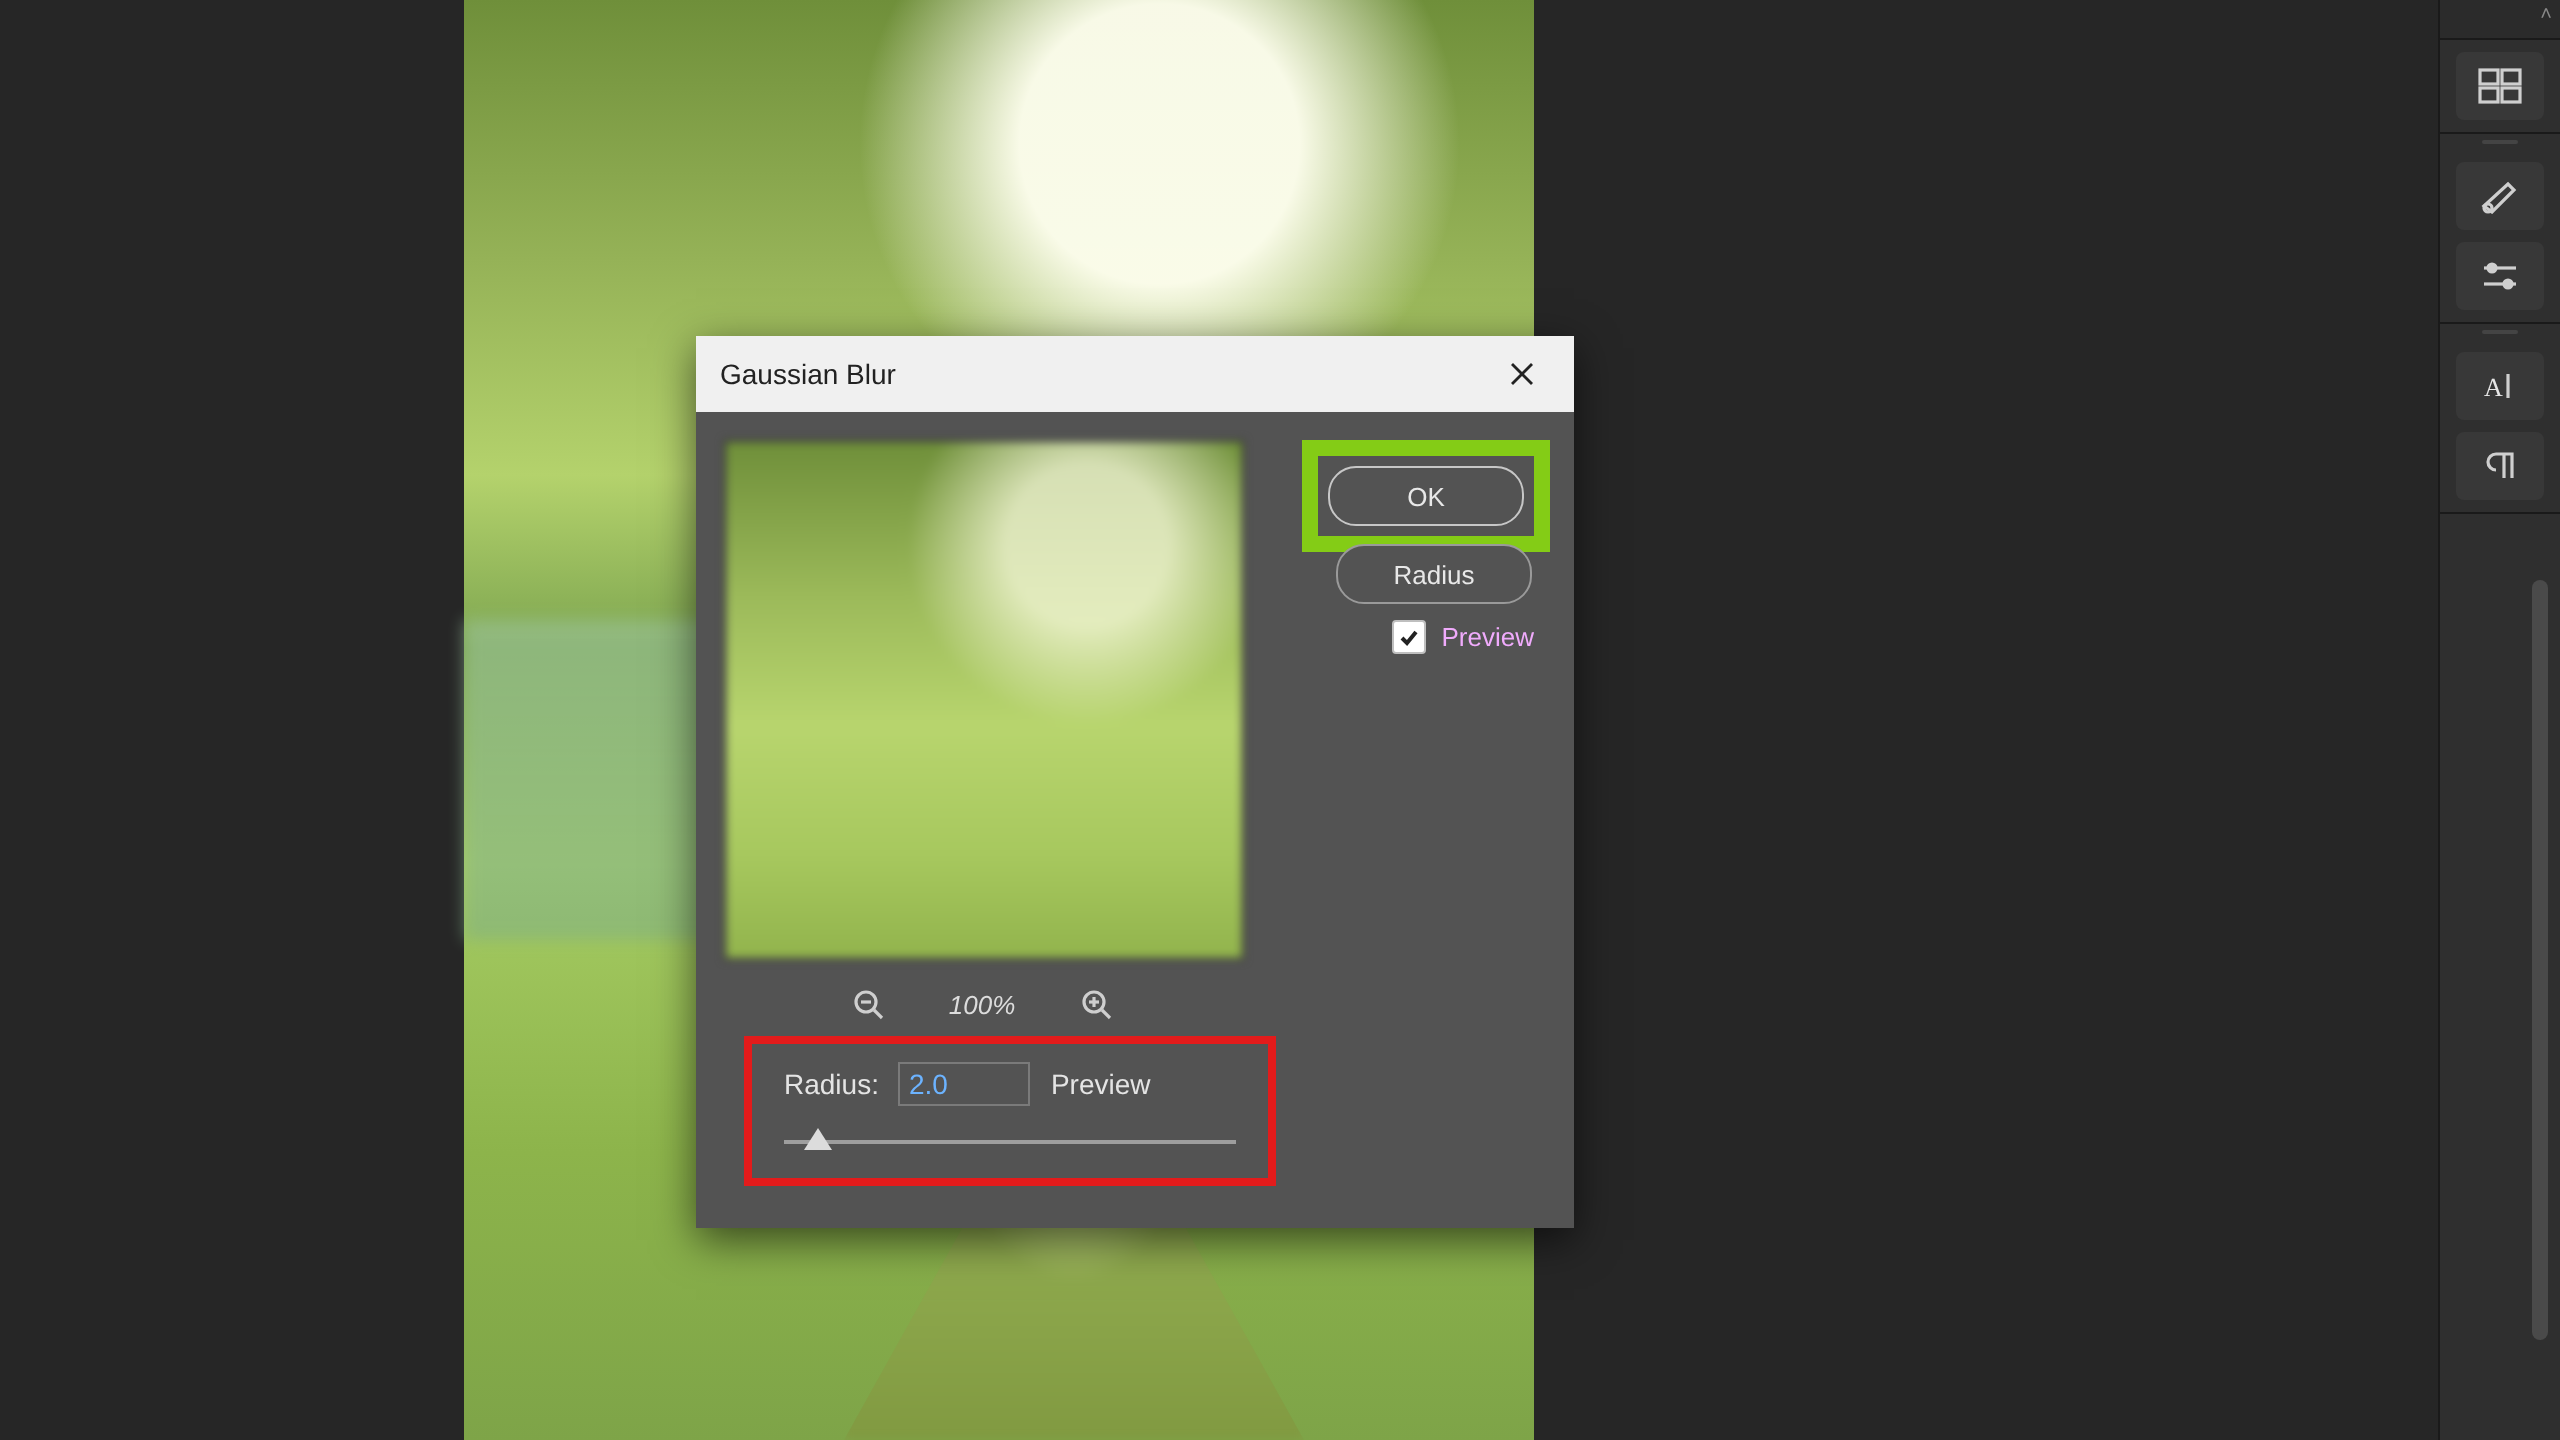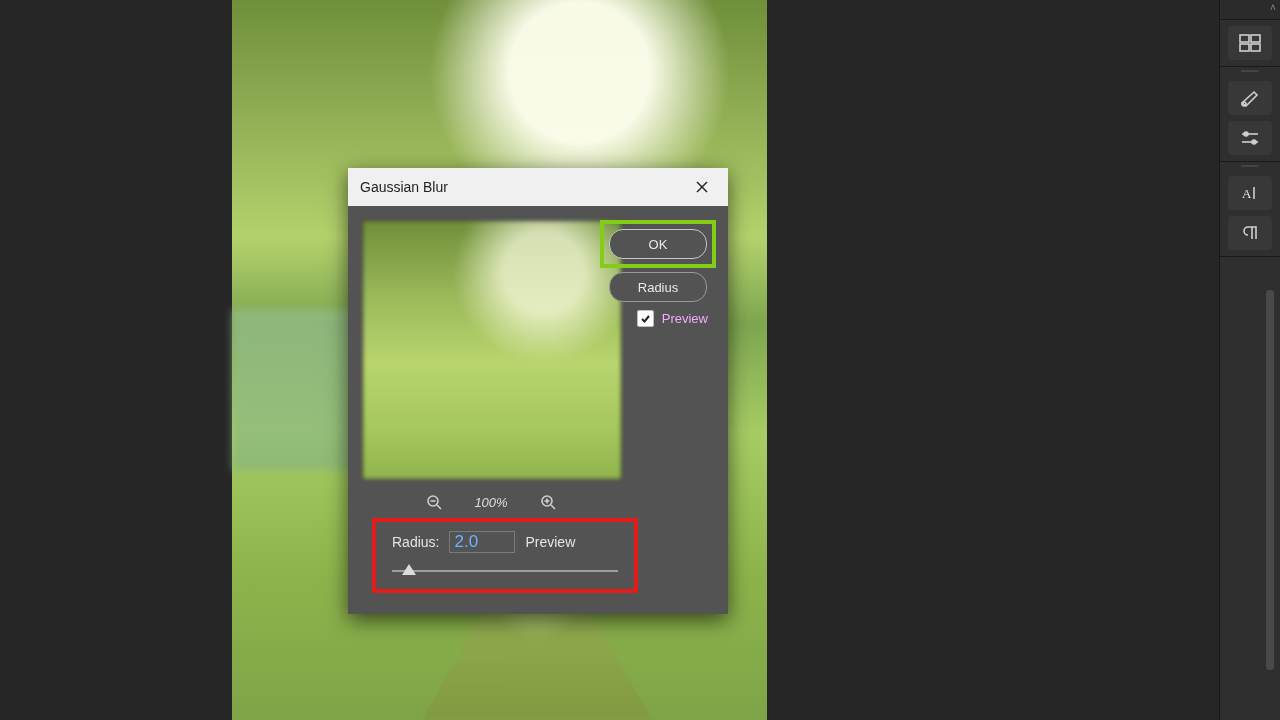--- a/index.html
+++ b/index.html
@@ -54,21 +54,21 @@
     filter:blur(2px);
   }
   .water{
     position:absolute; left:0; top:310px; width:260px; height:160px;
     background:linear-gradient(180deg,#9fc7a2 0%, #7faf85 100%);
     opacity:0.55; filter:blur(4px);
   }
 
   
   .dialog{
-    position:absolute; left:348px; top:168px; width:380px;
+    position:absolute; left:348px; top:168px; width:439px;
     background:#535353; box-shadow:0 6px 20px rgba(0,0,0,0.6);
   }
   .titlebar{
     height:38px; background:#f0f0f0; color:#222;
     display:flex; align-items:center; padding:0 6px 0 12px;
     font-size:14px;
   }
   .titlebar .title{flex:1;}
   .titlebar .close{
     width:40px;height:30px;display:flex;align-items:center;justify-content:center;
@@ -95,40 +95,40 @@
   .zoom-row .zbtn svg{stroke:#cfcfcf;fill:none;stroke-width:1.6;}
   .zoom-row .zval{font-size:13px;font-style:italic;}
 
   
   .btn{
     width:96px;height:28px;border:1px solid #9a9a9a;border-radius:14px;
     display:flex;align-items:center;justify-content:center;
     color:#e8e8e8;font-size:13px; background:#535353;
   }
   .btn.primary{border-color:#c7c7c7;}
-  .ok-wrap{position:absolute; right:12px; top:14px; padding:5px; border:4px solid #84cc16;}
+  .ok-wrap{position:absolute; right:12px; top:14px; padding:5px; border:8px solid #84cc16;}
   .cancel-pos{position:absolute; right:21px; top:66px;}
   .preview-row{
     position:absolute; right:20px; top:104px; display:flex; align-items:center; gap:8px;
     color:#f0abfc; font-size:13px;
   }
   .chk{
     width:15px;height:15px;border:1px solid #bfbfbf;background:#fff;border-radius:2px;
     display:flex;align-items:center;justify-content:center;
   }
   .chk svg{stroke:#222;stroke-width:2;fill:none;}
   .radius-box{
     position:absolute; left:14px; top:312px; width:258px; padding:9px 0 14px 0;
     border:4px solid #e31b1b;
     margin-left:10px;
   }
   .radius-row{display:flex;align-items:center;gap:10px;padding:0 16px;color:#e4e4e4;font-size:14px;}
   .radius-row input{
     width:56px;height:20px;background:#535353;border:1px solid #7a7a7a;color:#6cb3ff;
-    padding:0 4px;font-size:17px;
+    padding:0 4px;font-size:14px;
   }
   .slider{
     position:relative; margin:14px 16px 0 16px; height:8px;
   }
   .slider .track{position:absolute;left:0;right:0;top:3px;height:2px;background:#9e9e9e;}
   .slider .thumb{
     position:absolute; top:-3px; left:10px; width:0;height:0;
     border-left:7px solid transparent;border-right:7px solid transparent;border-bottom:11px solid #dcdcdc;
   }
 </style>

